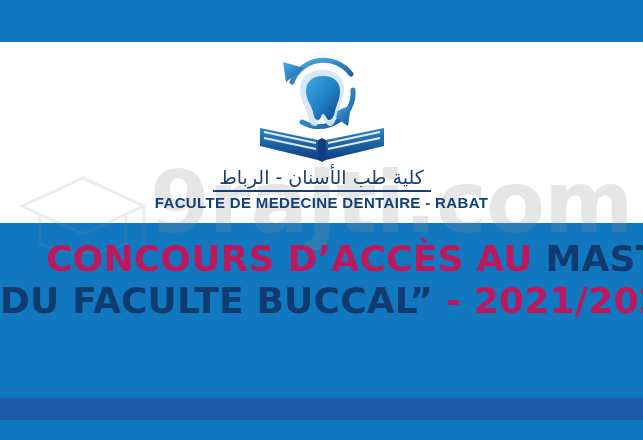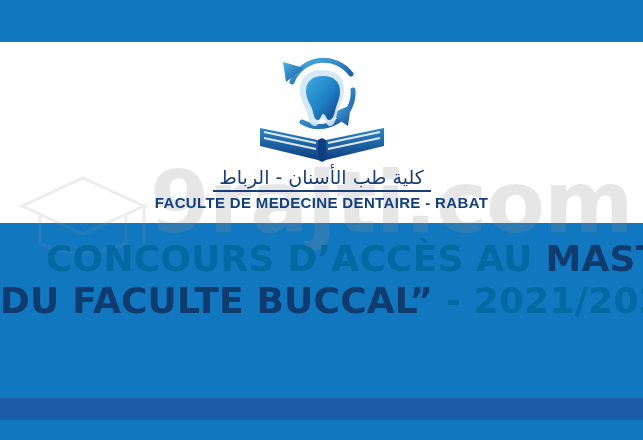--- a/index.html
+++ b/index.html
@@ -115,21 +115,21 @@
     line-height: 1.17;
   }
   .hl-line {
     display: block;
     white-space: nowrap;
     font-size: 36px;
   }
   .hl-line.l1 { text-align: left; padding-left: 46px; }
   .hl-line.l2 { }
   .hl-line.l3 { }
-  .w { color: #0369a1; margin-top: 36px; }
+  .w { color: #be185d; margin-top: 36px; }
   .n { color: #103B6E; }
 </style>
 </head>
 <body>
 
 <div id="poster">
 
   <div class="band band-top"></div>
   <div class="band band-white"></div>
   <div class="band band-main"></div>

